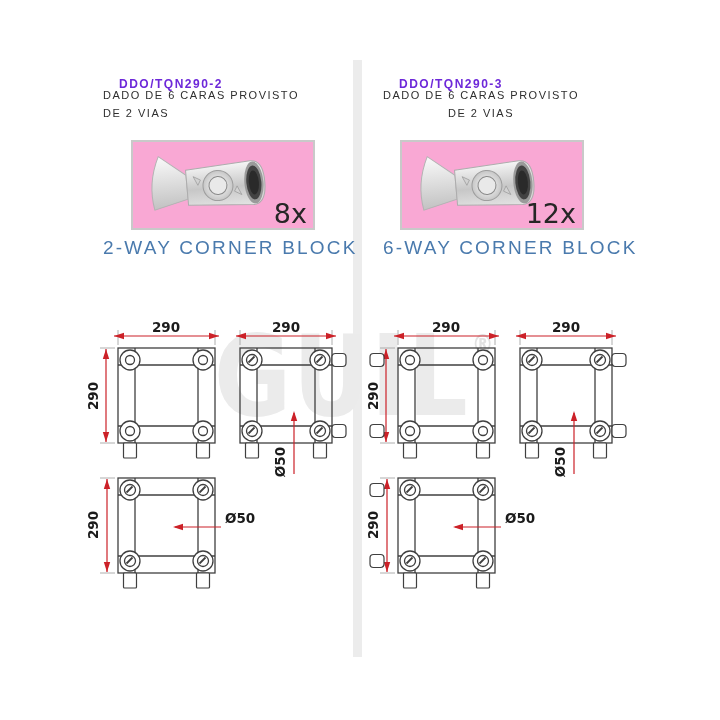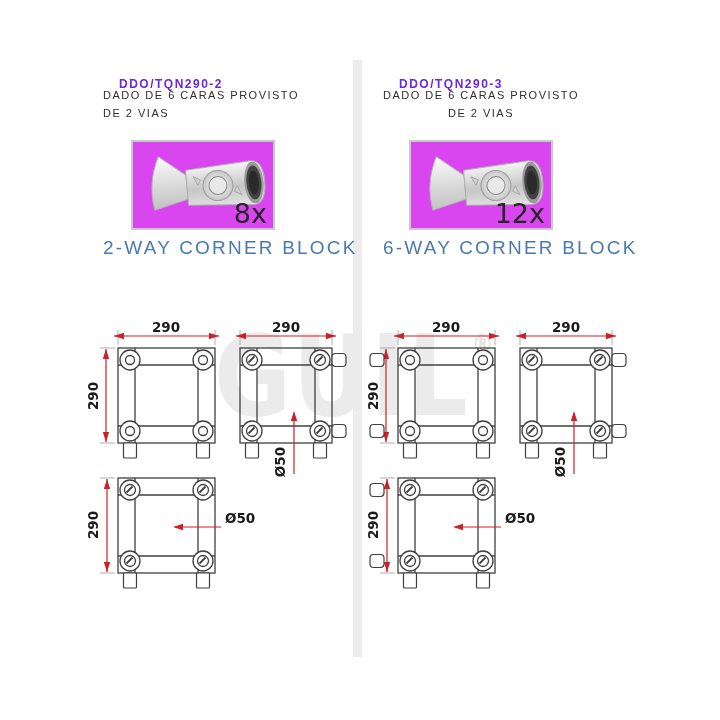--- a/index.html
+++ b/index.html
@@ -14,32 +14,32 @@
                font-size:112px; line-height:1; letter-spacing:2px; color:#ebebeb;
                transform:scaleX(0.84); transform-origin:left top; white-space:nowrap;
                user-select:none; }
   .watermark .reg { font-size:26px; letter-spacing:0; vertical-align:62px;
                     color:#e2e2e2; margin-left:3px; }
 
   .code { position:absolute; top:61px; margin:16px; font-size:12px; font-weight:bold;
           color:#6d28d9; letter-spacing:1.5px; z-index:2; white-space:nowrap; }
   .desc { position:absolute; top:87px; font-size:11px; color:#2e2e2e;
           line-height:17.5px; letter-spacing:1.5px; z-index:2; white-space:nowrap; }
-  .photo-box { position:absolute; top:140px; width:144px; height:90px;
-               border:2px solid #c9c9c9; background:#d946ef; z-index:2;
+  .photo-box { position:absolute; top:140px; width:184px; height:90px;
+               border:2px solid #c9c9c9; background:#f9a8d4; z-index:2;
                box-sizing:border-box; }
   .photo-box svg.photo { position:absolute; left:0; top:0; }
   .qty { position:absolute; right:6px; bottom:-1px; font-size:27px; color:#262626;
          font-family:"DejaVu Sans", sans-serif; z-index:3; }
   .type { position:absolute; top:237px; font-size:19px; color:#4a7aad;
           letter-spacing:2.2px; z-index:2; white-space:nowrap; }
   .drawings { position:absolute; top:316px; z-index:2; }
 
   .colL-text { left:103px; }  .colR-text { left:383px;text-align:center; }
-  .colL-box  { left:131px; }  .colR-box  { left:409px;text-decoration:underline; }
+  .colL-box  { left:131px; }  .colR-box  { left:400px;text-decoration:underline; }
   .colL-drw  { left:85px;  }  .colR-drw  { left:365px; }
 
   
   .ln   { stroke:#3f3f3f; stroke-width:1.3; fill:none; }
   .thin { stroke:#9a9a9a; stroke-width:0.8; fill:none; }
   .red  { stroke:#cc2128; stroke-width:1.2; fill:none; }
   .redf { fill:#cc2128; stroke:none; }
   .dimtxt { font-family:"DejaVu Sans", sans-serif; font-size:13.5px;
             font-weight:bold; fill:#1b1b1b; }
 </style>

